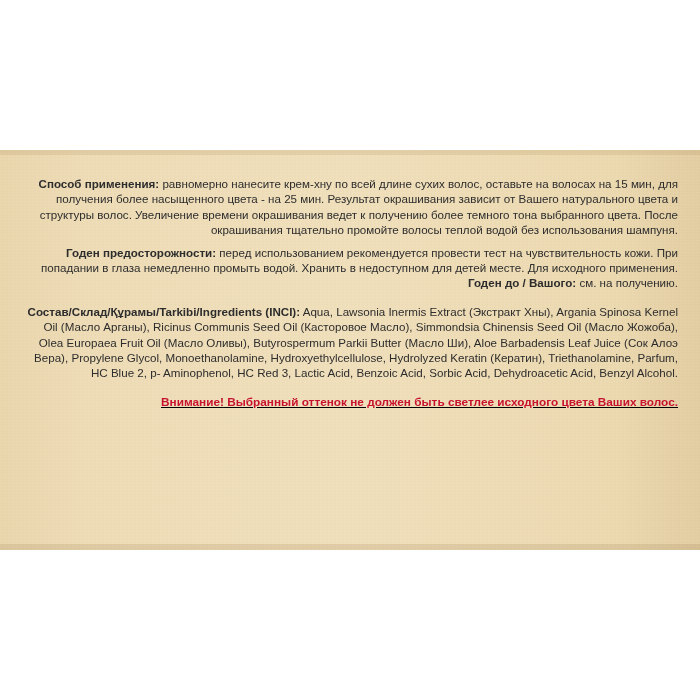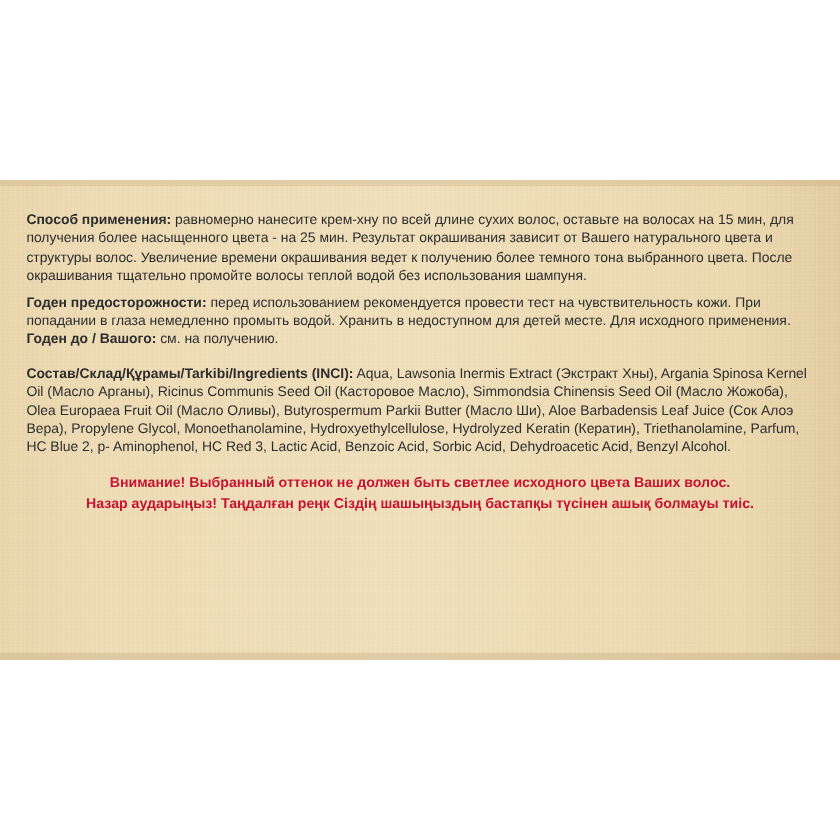--- a/index.html
+++ b/index.html
@@ -41,31 +41,32 @@
     content: "";
     position: absolute;
     left: 0; right: 0; bottom: 0;
     height: 6px;
     background: rgba(160,130,85,0.20);
   }
   .block {
     color: #2b2b2b;
     font-size: 11.6px;
     line-height: 1.33;
-    text-align: left;
+    text-align: right;
   }
   .block b, .block .bold {
     font-weight: bold;
   }
   .spacer-sm { height: 7px; }
   .spacer-md { height: 13px; }
 
   #warnings {
     margin-top: 13px;
-    text-align: center;
+    text-align: right;
+    text-decoration: underline;
   }
   .warn-line {
     color: #c8102e;
     font-weight: bold;
     font-size: 11.8px;
     line-height: 1.42;
   }
   .warn-line .lead {
     font-weight: bold;
   }
@@ -101,21 +102,18 @@
     <div class="spacer-md"></div>
 
     <div class="block">
       <span class="bold">Состав/Склад/Құрамы/Tarkibi/Ingredients (INCI):</span><span> Aqua, Lawsonia Inermis Extract (Экстракт Хны), Argania Spinosa Kernel Oil (Масло Арганы), Ricinus Communis Seed Oil (Касторовое Масло), Simmondsia Chinensis Seed Oil (Масло Жожоба), Olea Europaea Fruit Oil (Масло Оливы), Butyrospermum Parkii Butter (Масло Ши), Aloe Barbadensis Leaf Juice (Сок Алоэ Вера), Propylene Glycol, Monoethanolamine, Hydroxyethylcellulose, Hydrolyzed Keratin (Кератин), Triethanolamine, Parfum, HC Blue 2, p- Aminophenol, HC Red 3, Lactic Acid, Benzoic Acid, Sorbic Acid, Dehydroacetic Acid, Benzyl Alcohol.</span>
     </div>
 
     <div id="warnings">
       <div class="warn-line">
         <span class="lead">Внимание!</span><span> Выбранный оттенок не должен быть светлее исходного цвета Ваших волос.</span>
       </div>
-      <div class="warn-line">
-        <span class="lead">Назар аударыңыз!</span><span> Таңдалған реңк Сіздің шашыңыздың бастапқы түсінен ашық болмауы тиіс.</span>
-      </div>
     </div>
 
   </div>
 
   <div id="texture"></div>
 </div>
 
 </body></html>

